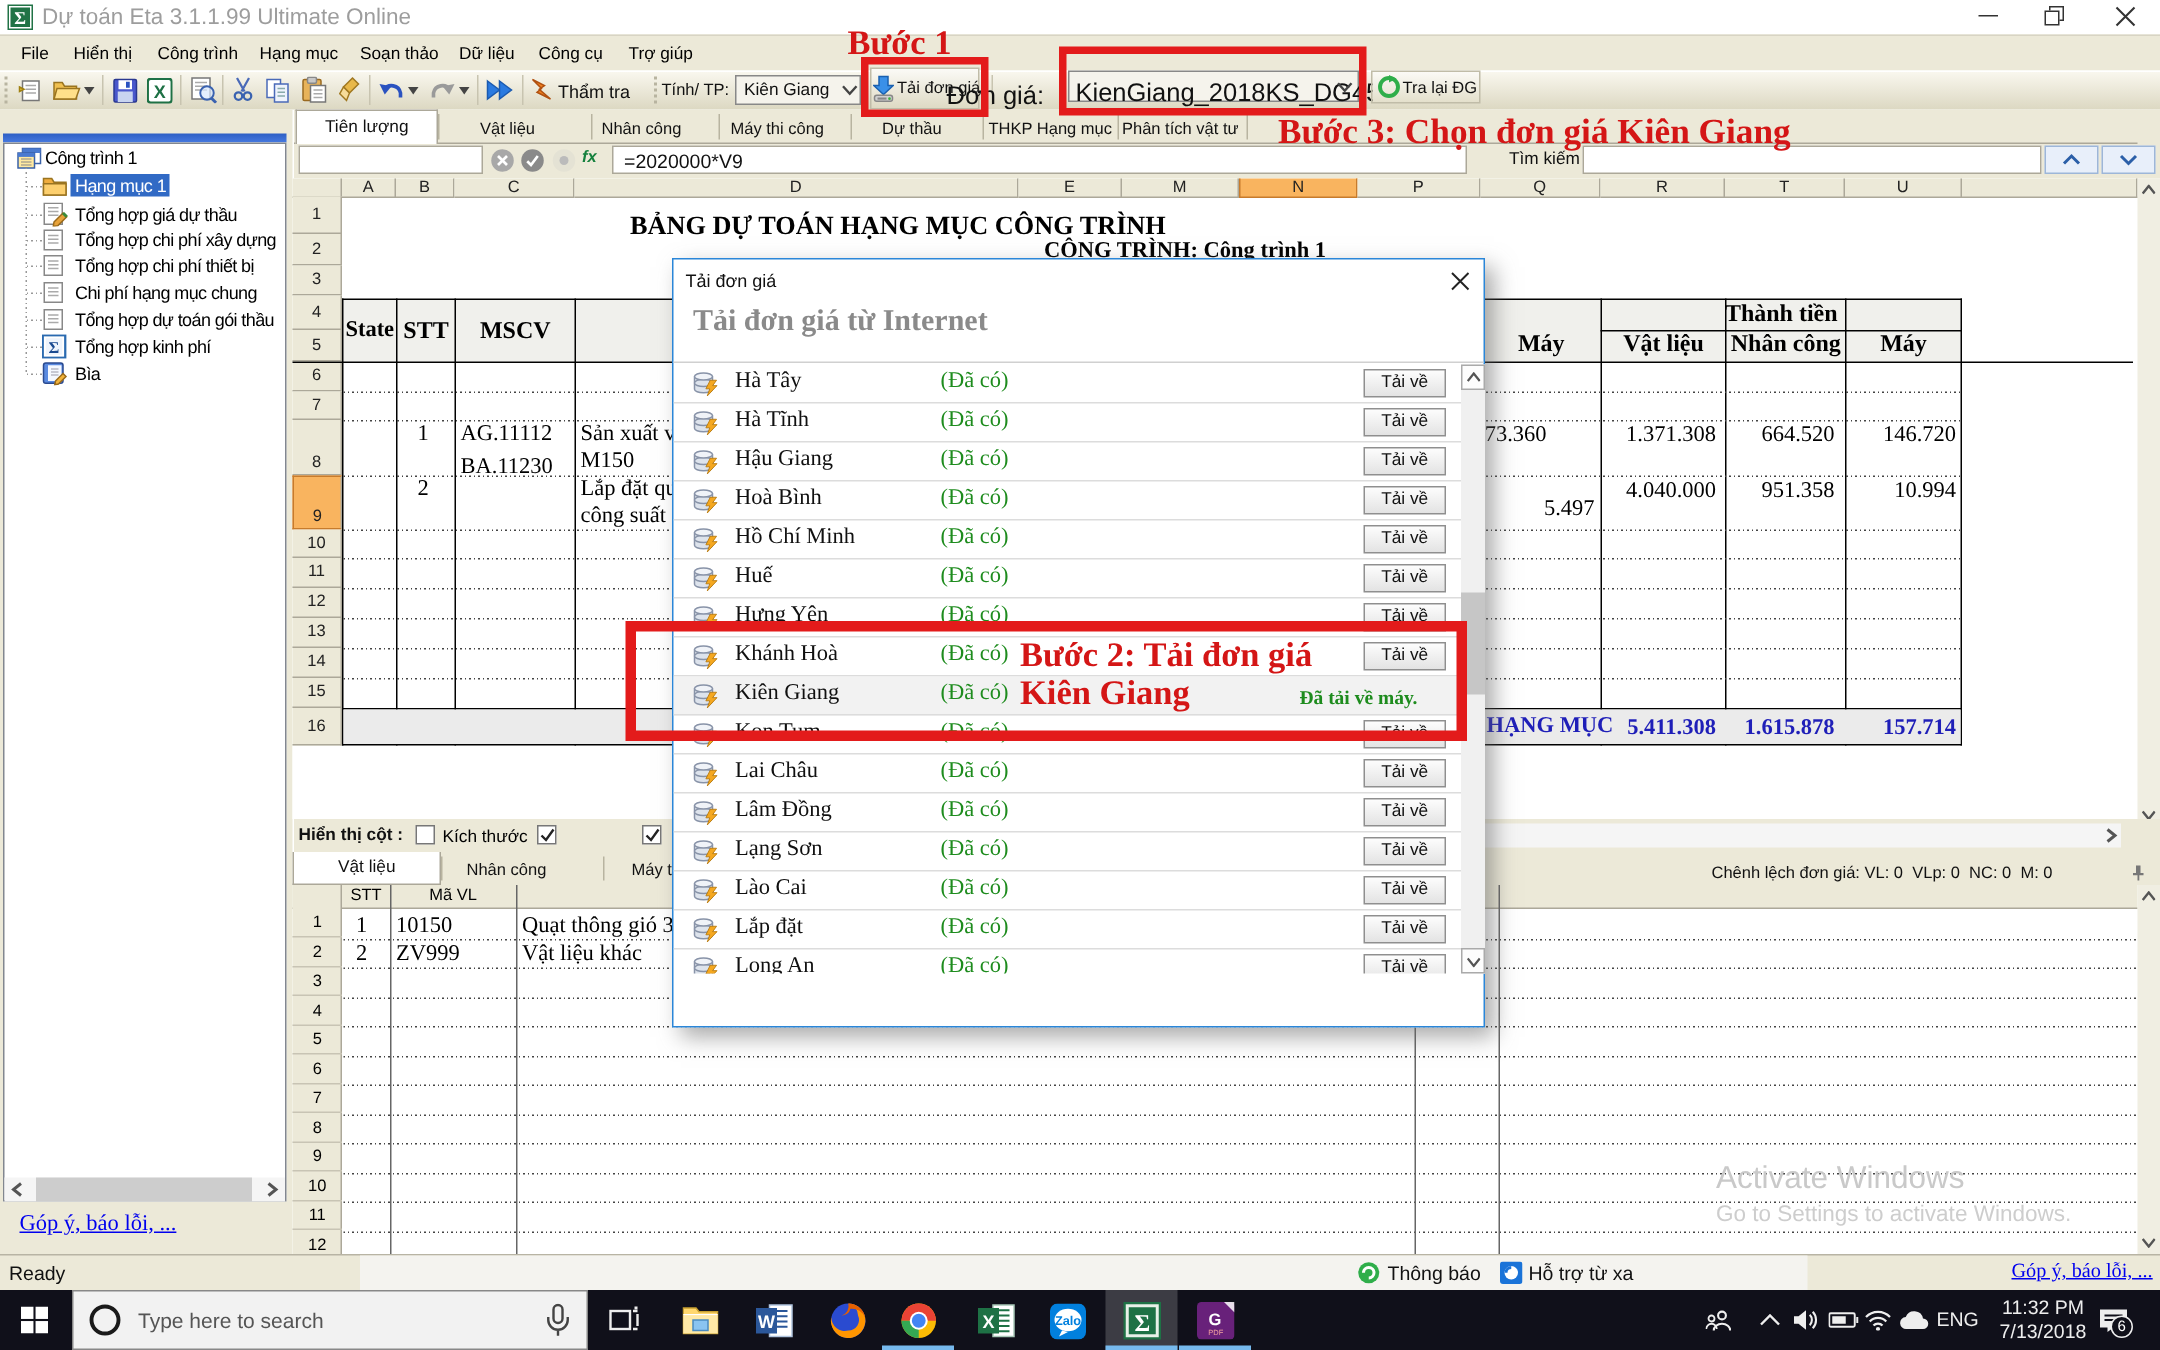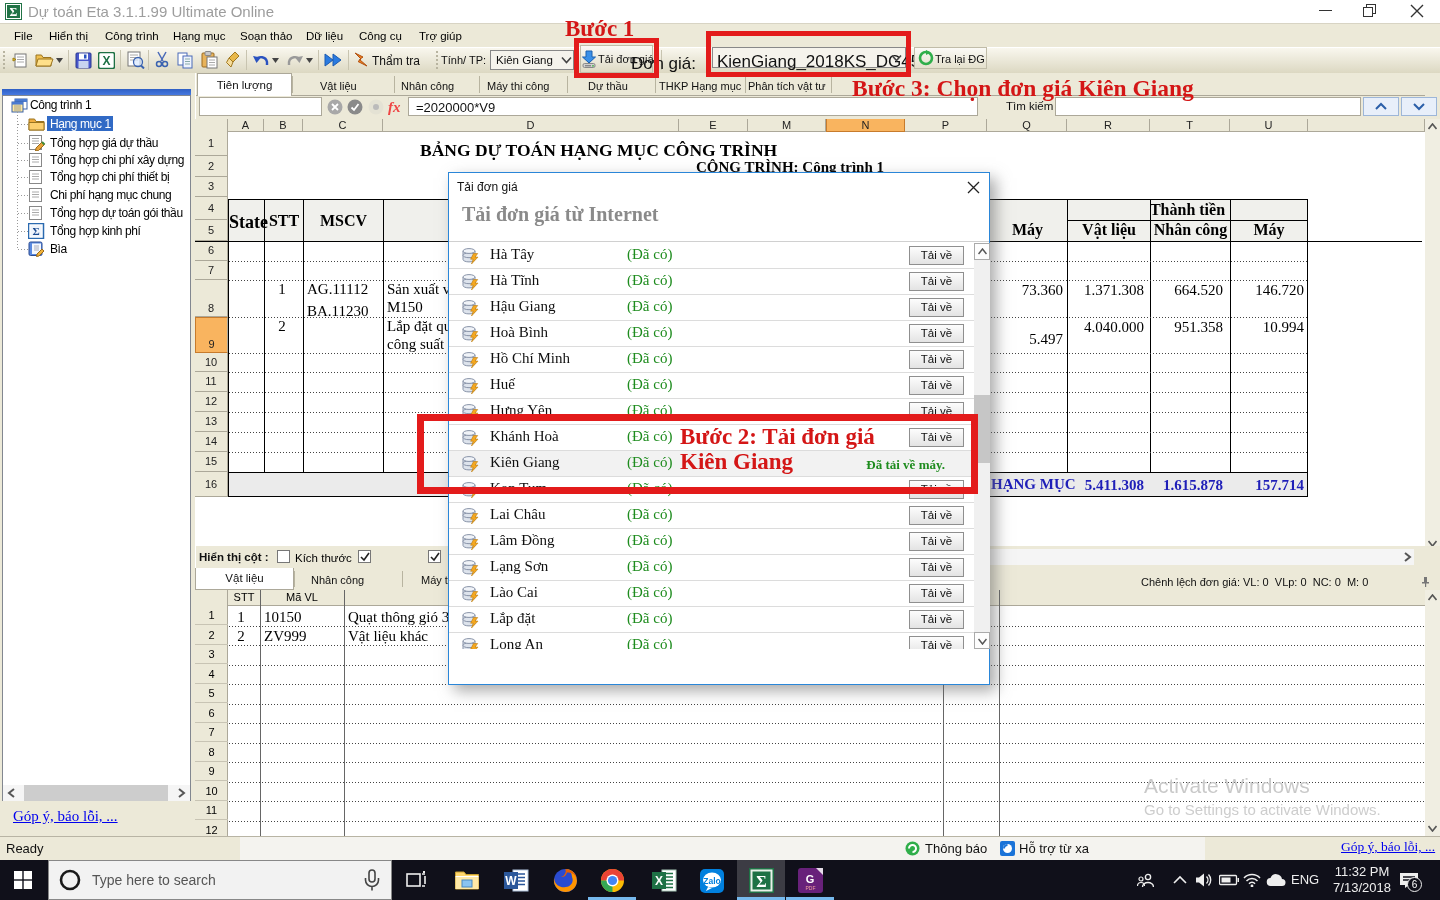--- a/index.html
+++ b/index.html
@@ -264,21 +264,21 @@
     <path d="M5 5 L11 11 M11 5 L5 11" stroke="#fff" stroke-width="1.8"></path>
   </svg>
 <svg class="abs" style="left:347px;top:99px" width="17" height="17">
     <circle cx="8" cy="8" r="7.5" fill="#8a8a8a"></circle>
     <path d="M4.5 8.5 L7 11 L11.5 5" stroke="#fff" stroke-width="1.8" fill="none"></path>
   </svg>
 <svg class="abs" style="left:368px;top:99px" width="17" height="17">
     <circle cx="8" cy="8" r="7.5" fill="#e4e2d4"></circle>
     <circle cx="8" cy="8" r="3" fill="#bbb"></circle>
   </svg>
-<div class="abs" style="left:388px;top:99px;font-size:15px;font-style:italic;font-weight:bold;color:#ef4444;font-family:Liberation Serif, serif">fx</div>
+<div class="abs" style="left:388px;top:99px;font-size:11px;font-style:italic;font-weight:bold;color:#15803d;font-family:Liberation Sans, sans-serif">fx</div>
 <div class="abs" style="left:408px;top:97px;width:570px;height:19px;background:#fff;border:1px solid #aca899"></div>
 <div class="abs" style="left:416px;top:100px;font-size:13px;color:#111">=2020000*V9</div>
 <div class="abs" style="left:1006px;top:100px;font-size:11.5px;color:#111">Tìm kiếm</div>
 <div class="abs" style="left:1055px;top:97px;width:306px;height:19px;background:#fff;border:1px solid #aca899"></div>
 <div class="abs" style="left:1363px;top:97px;width:36px;height:19px;background:#e8effa;border:1px solid #9db6d8"></div>
 <div class="abs" style="left:1401px;top:97px;width:36px;height:19px;background:#e8effa;border:1px solid #9db6d8"></div>
 <svg class="abs" style="left:1375px;top:102px" width="12" height="9">
     <path d="M1 7 L6 2 L11 7" stroke="#2b5fa8" stroke-width="2" fill="none"></path>
   </svg>
 <svg class="abs" style="left:1413px;top:102px" width="12" height="9">
@@ -347,33 +347,33 @@
     <div class="dotline" style="left:229px;top:353px;width:1078px"></div>
     <div class="dotline" style="left:229px;top:372px;width:1078px"></div>
     <div class="dotline" style="left:229px;top:392px;width:1078px"></div>
     <div class="dotline" style="left:229px;top:412px;width:1078px"></div>
     <div class="dotline" style="left:229px;top:432px;width:1078px"></div>
     <div class="dotline" style="left:229px;top:452px;width:1078px"></div>
   </div>
 <div id="grid-content">
     <div class="abs serif" style="left:420px;top:140px;width:740px;font-weight:bold;font-size:17.5px">BẢNG DỰ TOÁN HẠNG MỤC CÔNG TRÌNH</div>
     <div class="abs serif" style="left:420px;top:159px;width:740px;text-align:center;font-weight:bold;font-size:15px">CÔNG TRÌNH: Công trình 1</div>
-    <div class="abs serif" style="left:229px;top:212px;width:35px;text-align:center;font-weight:bold;font-size:18px">State</div>
+    <div class="abs serif" style="left:229px;top:212px;width:35px;text-align:center;font-weight:bold;font-size:15px">State</div>
     <div class="abs serif" style="left:265px;top:212px;width:38px;text-align:center;font-weight:bold;font-size:16px">STT</div>
     <div class="abs serif" style="left:304px;top:212px;width:79px;text-align:center;font-weight:bold;font-size:16px">MSCV</div>
     <div class="abs serif" style="left:1068px;top:201px;width:239px;text-align:center;font-weight:bold;font-size:16px">Thành tiền</div>
     <div class="abs serif" style="left:988px;top:221px;width:79px;text-align:center;font-weight:bold;font-size:16px">Máy</div>
     <div class="abs serif" style="left:1068px;top:221px;width:82px;text-align:center;font-weight:bold;font-size:16px">Vật liệu</div>
     <div class="abs serif" style="left:1151px;top:221px;width:79px;text-align:center;font-weight:bold;font-size:16px">Nhân công</div>
     <div class="abs serif" style="left:1231px;top:221px;width:76px;text-align:center;font-weight:bold;font-size:16px">Máy</div>
     <div class="abs serif" style="left:265px;top:281px;width:34px;text-align:center;font-size:15px">1</div>
     <div class="abs serif" style="left:307px;top:281px;font-size:15px">AG.11112</div>
     <div class="abs serif" style="left:387px;top:281px;font-size:15px">Sản xuất vữa</div>
     <div class="abs serif" style="left:387px;top:299px;font-size:15px">M150</div>
-    <div class="num" style="left:987px;top:282px;width:76px">73.360</div>
+    <div class="num" style="left:955px;top:282px;width:76px">73.360</div>
     <div class="num" style="left:1067px;top:282px;width:77px">1.371.308</div>
     <div class="num" style="left:1150px;top:282px;width:73px">664.520</div>
     <div class="num" style="left:1230px;top:282px;width:74px">146.720</div>
     <div class="abs serif" style="left:265px;top:318px;width:34px;text-align:center;font-size:15px">2</div>
     <div class="abs serif" style="left:307px;top:303px;font-size:15px">BA.11230</div>
     <div class="abs serif" style="left:387px;top:318px;font-size:15px">Lắp đặt quạt</div>
     <div class="abs serif" style="left:387px;top:336px;font-size:15px">công suất 1</div>
     <div class="num" style="left:987px;top:331px;width:76px">5.497</div>
     <div class="num" style="left:1067px;top:319px;width:77px">4.040.000</div>
     <div class="num" style="left:1150px;top:319px;width:73px">951.358</div>

